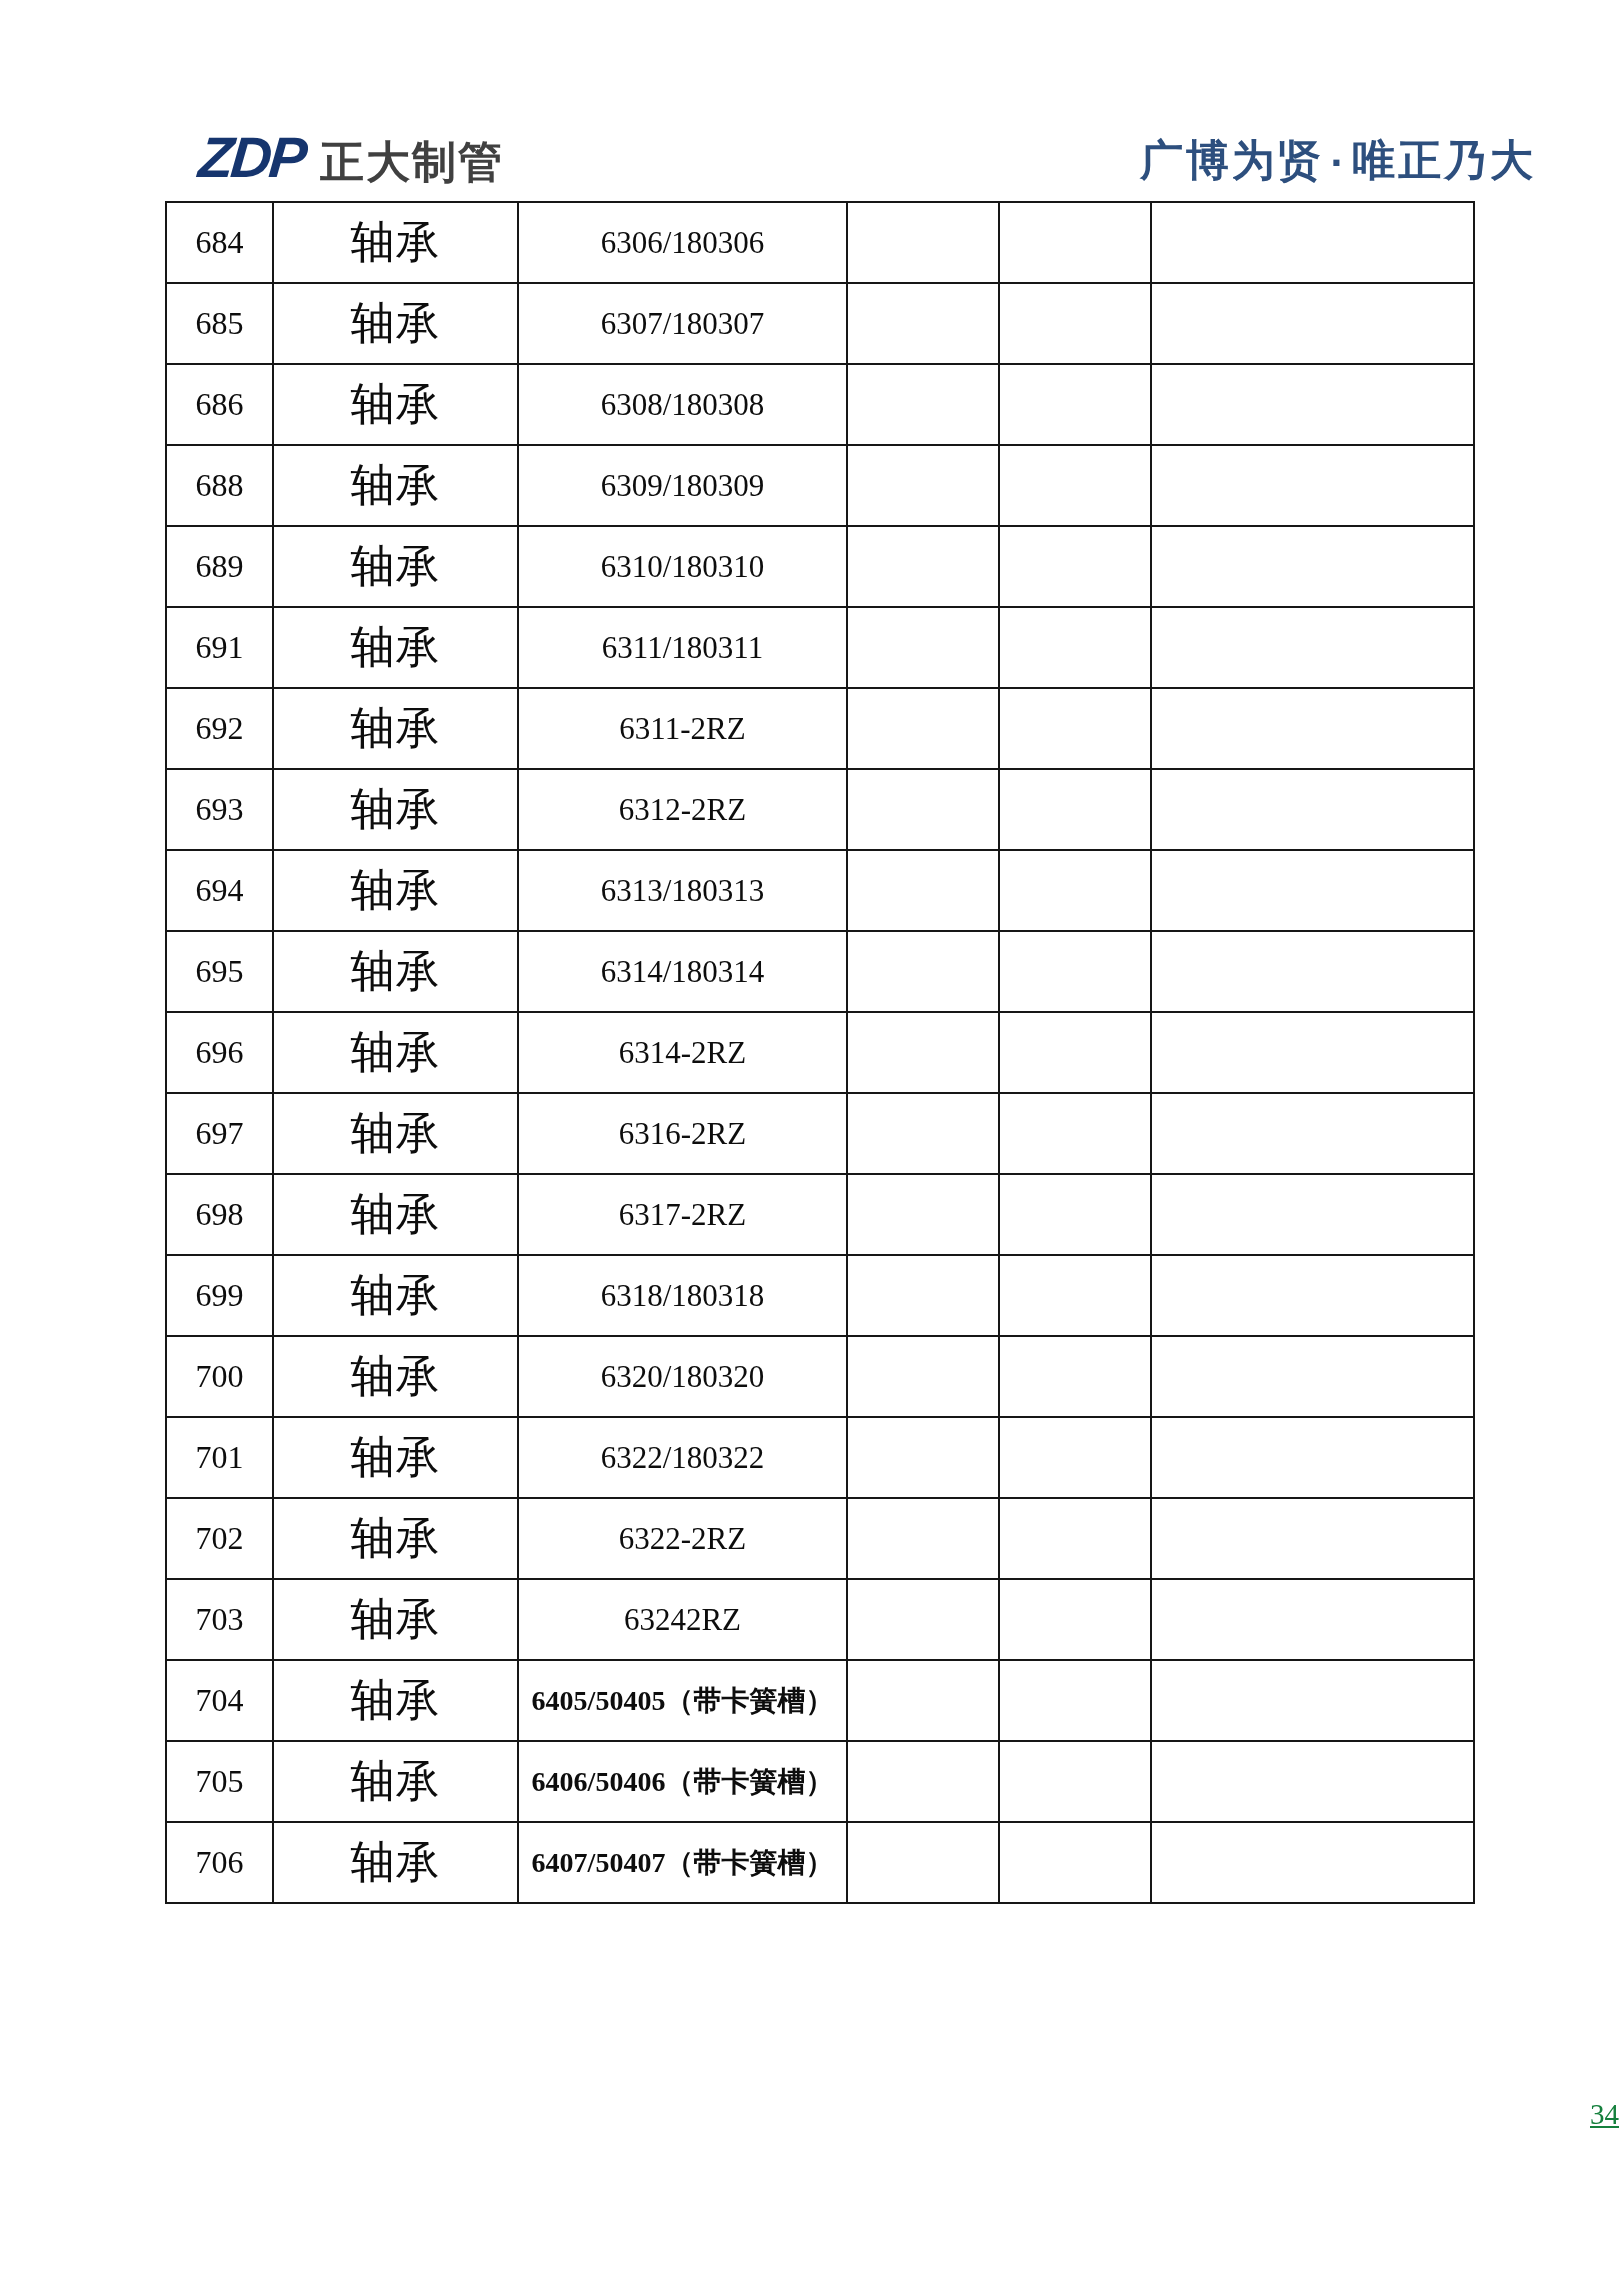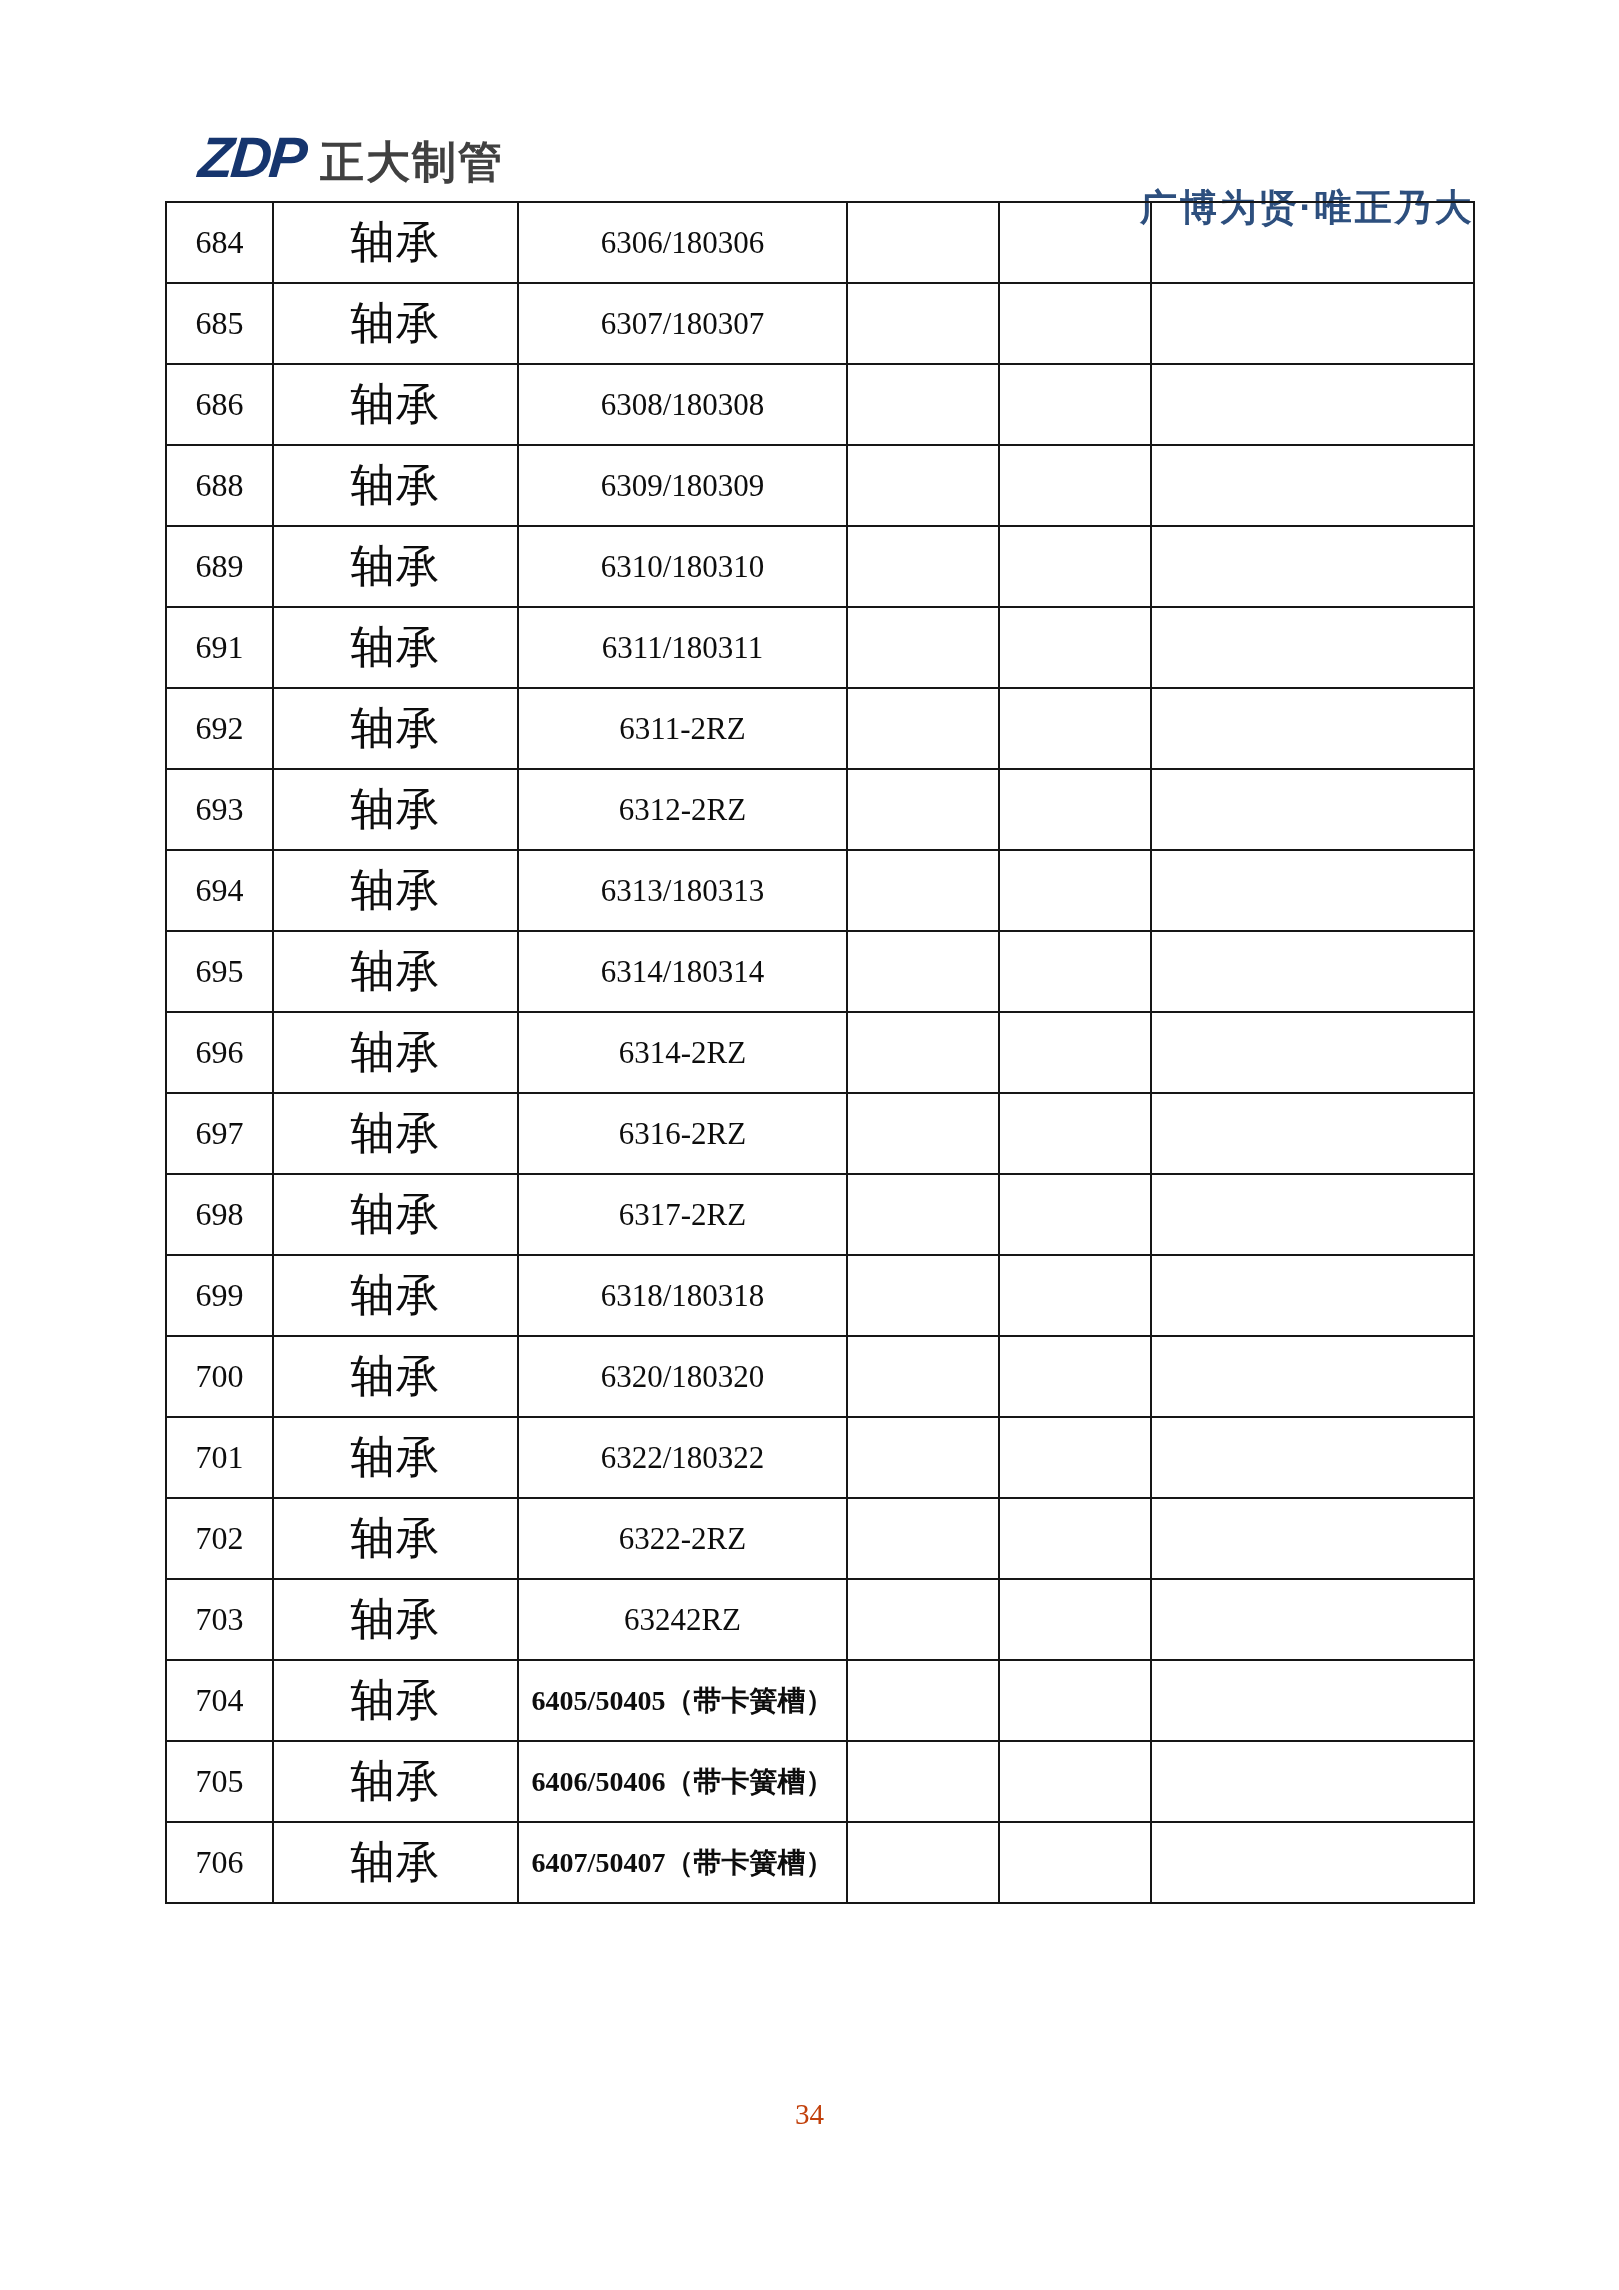--- a/index.html
+++ b/index.html
@@ -34,26 +34,25 @@
     color:var(--logo-blue,#16356e);
   }
   .logo-name {
     font-family:"Liberation Sans", sans-serif;
     font-weight:700; font-size:44px; line-height:45px;
     letter-spacing:2px;
     color:var(--logo-gray,#404040);
   }
   .tagline {
     position:absolute; left:1140px; top:145px;
-    font-family:Liberation Sans, sans-serif;
-    font-weight:700; font-size:37px; line-height:37px;
+    font-family:Liberation Mono, monospace;
+    font-weight:700; font-size:43px; line-height:37px;
     letter-spacing:2.9px;
     color:var(--tagline-blue,#2d4f7e);
     white-space:nowrap;
-    margin-top:44px;
   }
 
   
   table.parts {
     position:absolute; left:165px; top:201px;
     width:1308px; height:1620px;
     border-collapse:collapse; table-layout:fixed;
   }
   .parts tr { height:81px; }
   .parts td {
@@ -64,22 +63,23 @@
     overflow:hidden;
   }
   .c-no    { font-size:32px; }
   .c-name  { font-size:44px; letter-spacing:1px; }
   .c-model { font-size:31px; white-space:nowrap; }
   .c-model.long { font-size:28px;font-weight:bold; }
 
   
   .footer-page {
     position:absolute; left:0; top:2098px; width:100%;
-    text-align:center; font-size:29px; line-height:33px;
-    color:#c2410c;
+    text-align:right; font-size:29px; line-height:33px;
+    color:#15803d;
+    text-decoration:underline;
   }
 </style>
 </head>
 <body>
 
 <div class="page" style="--logo-blue: #16356e; --logo-gray: #404040; --tagline-blue: #2d4f7e; --border-color: #161616; --text-color: #0d0d0d;">
 
   <div class="logo">
     <span class="logo-mark">ZDP</span>
     <span class="logo-name">正大制管</span>

